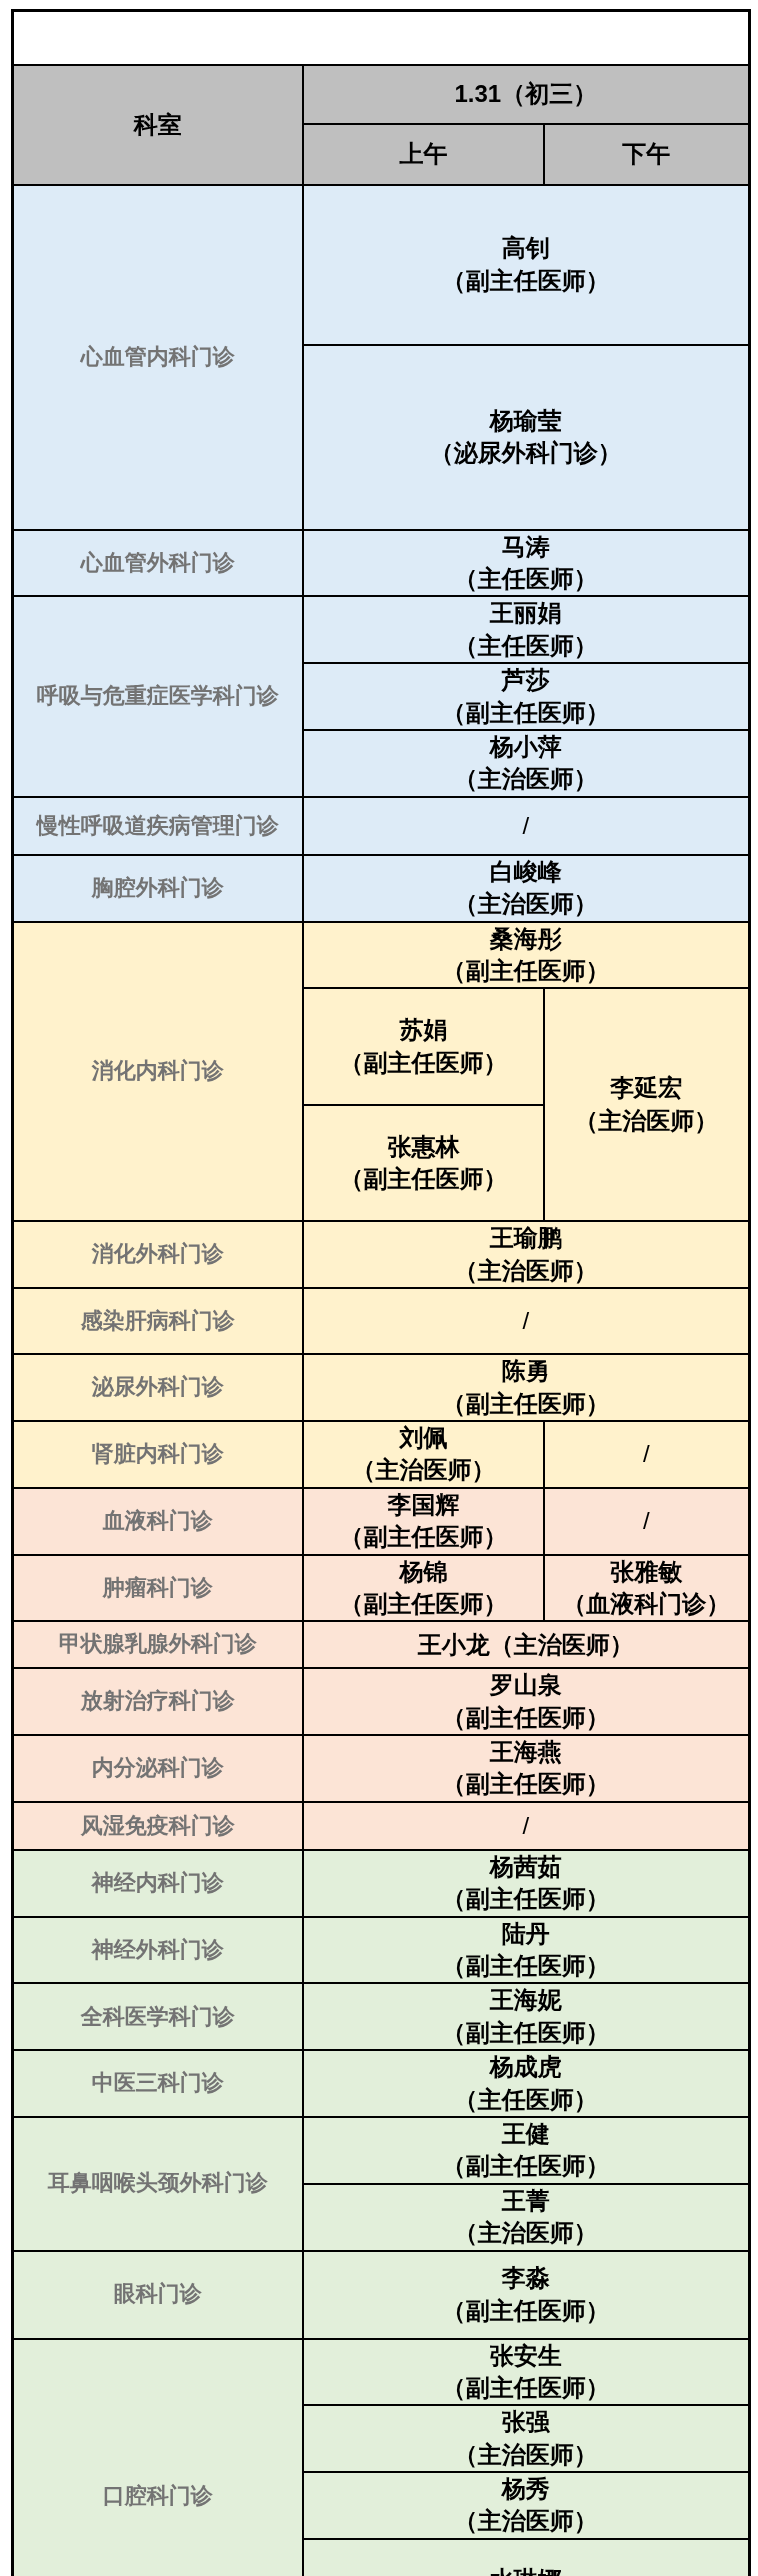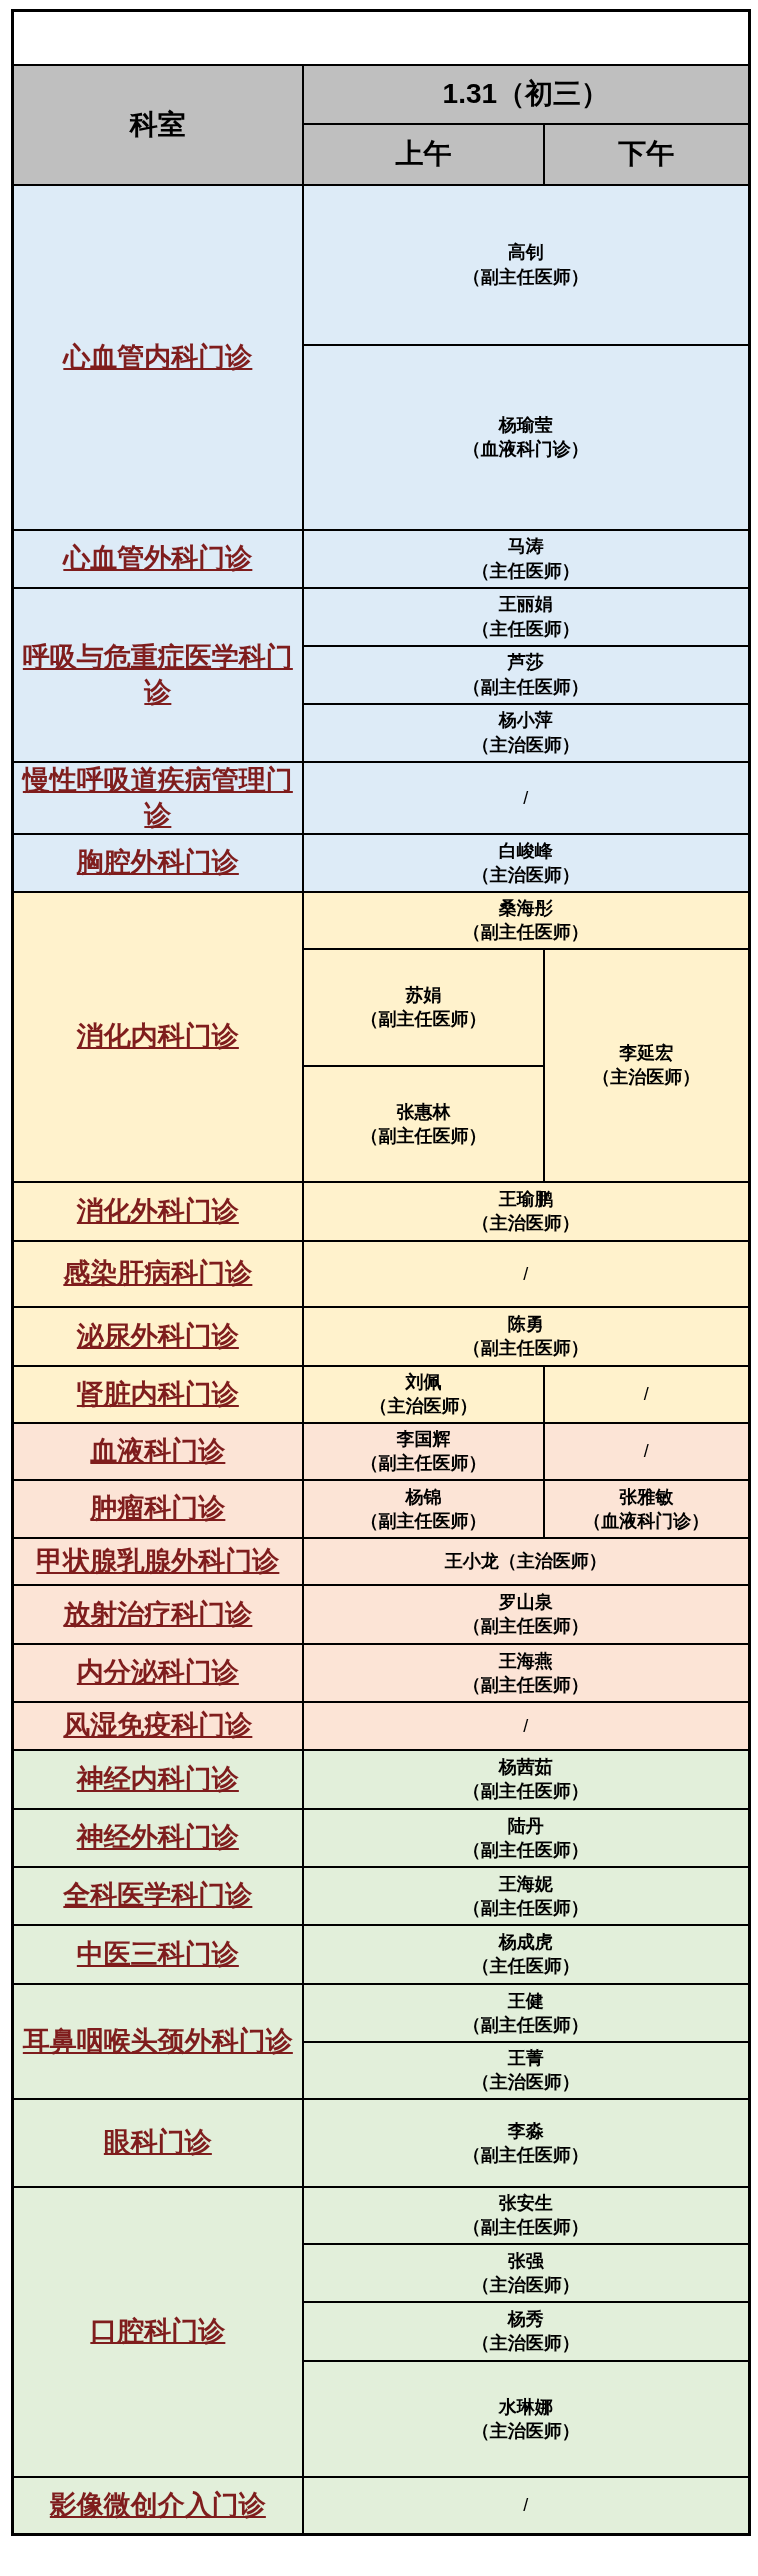--- a/index.html
+++ b/index.html
@@ -4,27 +4,27 @@
 <style>
   html,body{margin:0;padding:0;background:#fff;}
   .page{position:relative;width:758px;height:2576px;background:#fff;
         font-family:"Liberation Sans",sans-serif;}
   table.sched{position:absolute;left:10.6px;top:9.2px;width:737px;
         border-collapse:collapse;table-layout:fixed;
         border:3.3px solid #000;}
   td{border:2px solid #000;text-align:center;vertical-align:middle;
      padding:0;overflow:hidden;}
   .white{background:#ffffff;}
-  .hd{background:#bfbfbf;font-weight:bold;font-size:28px;color:#000;}
+  .hd{background:#bfbfbf;font-weight:bold;font-size:24px;color:#000;}
   .blue{background:#ddebf7;}
   .yellow{background:#fff2cc;}
   .peach{background:#fce4d6;}
   .green{background:#e2efda;}
-  .dept{font-weight:bold;font-size:27px;color:#7f1d1d;line-height:1.3;text-decoration:underline;}
-  .doc{font-weight:bold;font-size:18px;color:#000;line-height:1.35;
+  .dept{font-weight:bold;font-size:22px;color:#737373;line-height:1.3;}
+  .doc{font-weight:bold;font-size:24px;color:#000;line-height:1.35;
        white-space:pre-line;}
   .slash{font-weight:normal;}
 </style>
 </head>
 <body>
 
 <div class="page">
 <table class="sched">
   <colgroup>
         <col style="width:291px">
@@ -46,21 +46,21 @@
     <td class="hd">下午</td>
   </tr>
 
   <tr style="height:160px">
     <td class="dept blue" rowspan="2">心血管内科门诊</td>
     <td class="doc blue" colspan="2">高钊
 （副主任医师）</td>
   </tr>
   <tr style="height:185px">
     <td class="doc blue" colspan="2">杨瑜莹
-（血液科门诊）</td>
+（泌尿外科门诊）</td>
   </tr>
   <tr style="height:58px">
     <td class="dept blue">心血管外科门诊</td>
     <td class="doc blue" colspan="2">马涛
 （主任医师）</td>
   </tr>
   <tr style="height:58px">
     <td class="dept blue" rowspan="3">呼吸与危重症医学科门诊</td>
     <td class="doc blue" colspan="2">王丽娟
 （主任医师）</td>

